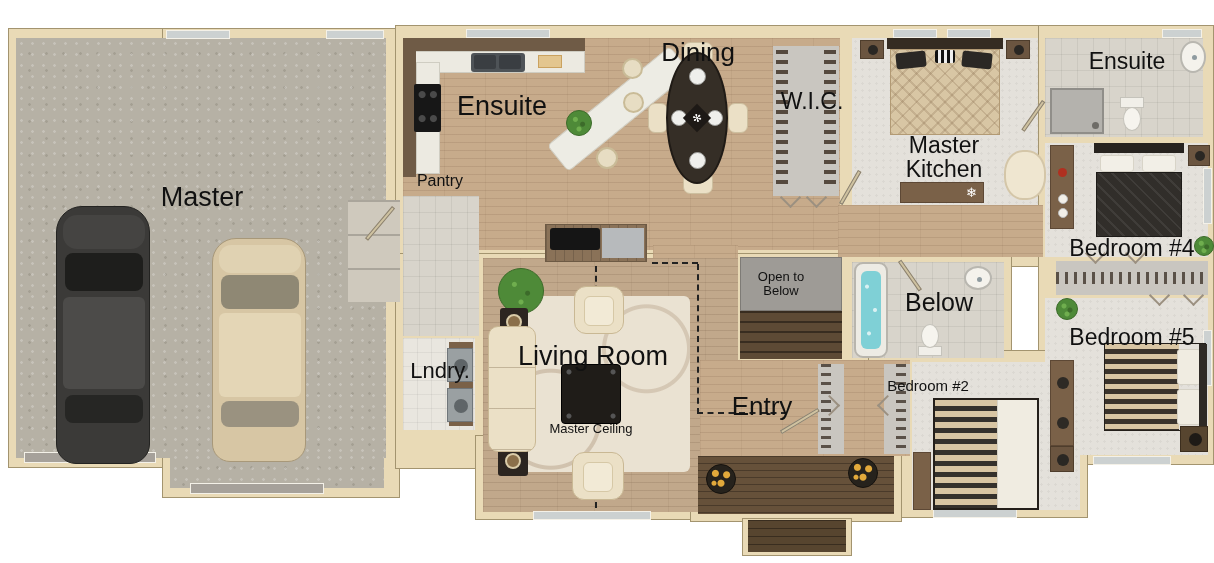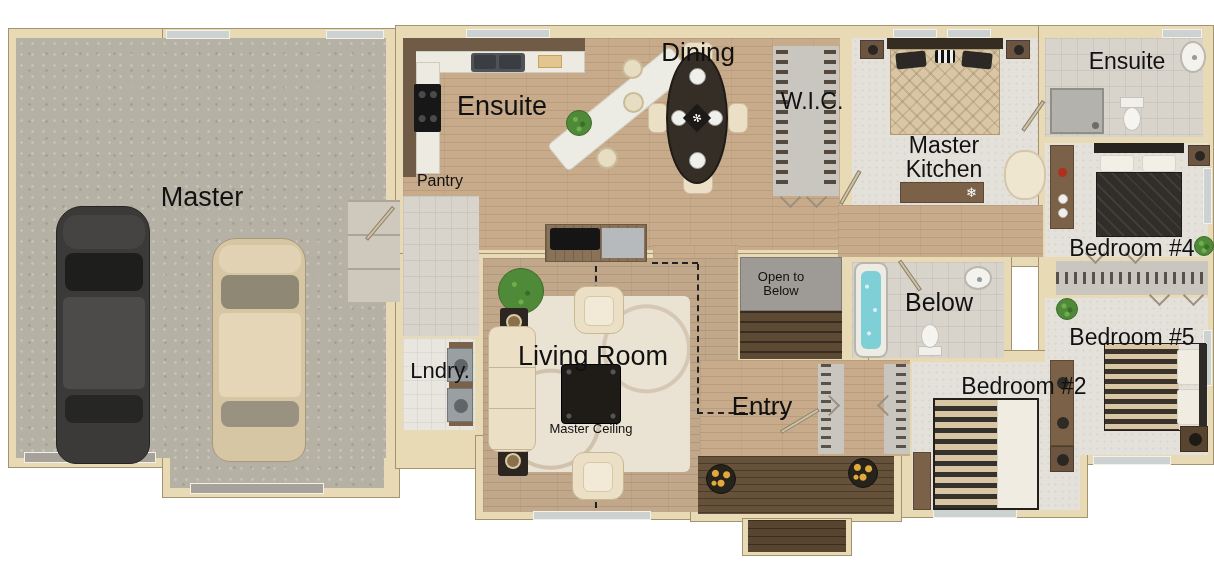--- a/index.html
+++ b/index.html
@@ -305,21 +305,21 @@
 
   <div class="label" style="left:202px;top:197px;font-size:27px;">Master</div>
   <div class="label" style="left:502px;top:106px;font-size:27px;">Ensuite</div>
   <div class="label" style="left:440px;top:181px;font-size:16px;">Pantry</div>
   <div class="label" style="left:698px;top:53px;font-size:26px;">Dining</div>
   <div class="label" style="left:812px;top:101px;font-size:23px;">W.I.C.</div>
   <div class="label wrap" style="left:944px;top:157px;font-size:23px;width:110px;">Master Kitchen</div>
   <div class="label" style="left:1127px;top:61px;font-size:23px;">Ensuite</div>
   <div class="label" style="left:1132px;top:248px;font-size:23px;text-align:right;">Bedroom #4</div>
   <div class="label" style="left:1132px;top:337px;font-size:23px;">Bedroom #5</div>
-  <div class="label" style="left:1024px;top:386px;font-size:23px;">Bedroom #2</div>
+  <div class="label" style="left:928px;top:386px;font-size:15px;">Bedroom #2</div>
   <div class="label" style="left:939px;top:302px;font-size:25px;">Below</div>
   <div class="label wrap" style="left:781px;top:284px;font-size:13px;width:72px;">Open to Below</div>
   <div class="label" style="left:593px;top:356px;font-size:27px;">Living Room</div>
   <div class="label" style="left:591px;top:429px;font-size:13px;">Master Ceiling</div>
   <div class="label" style="left:440px;top:371px;font-size:22px;">Lndry.</div>
   <div class="label" style="left:762px;top:407px;font-size:26px;">Entry</div>
 
 </div>
 
 </body></html>

